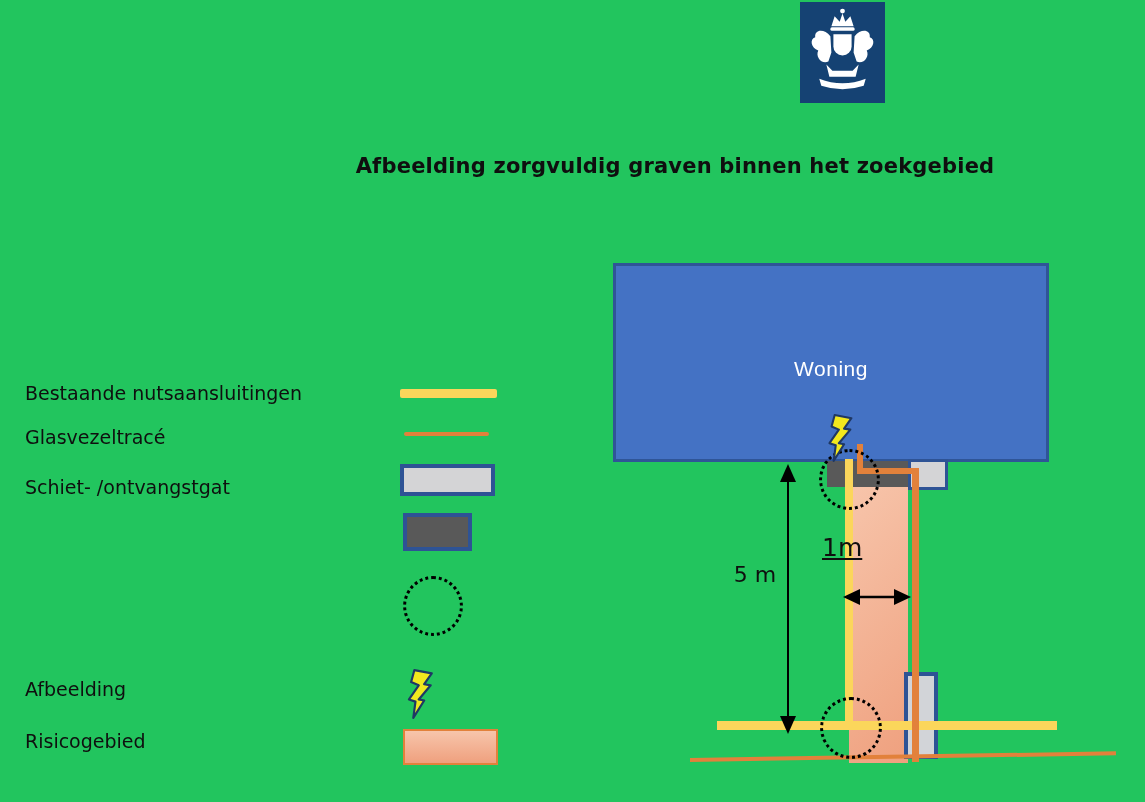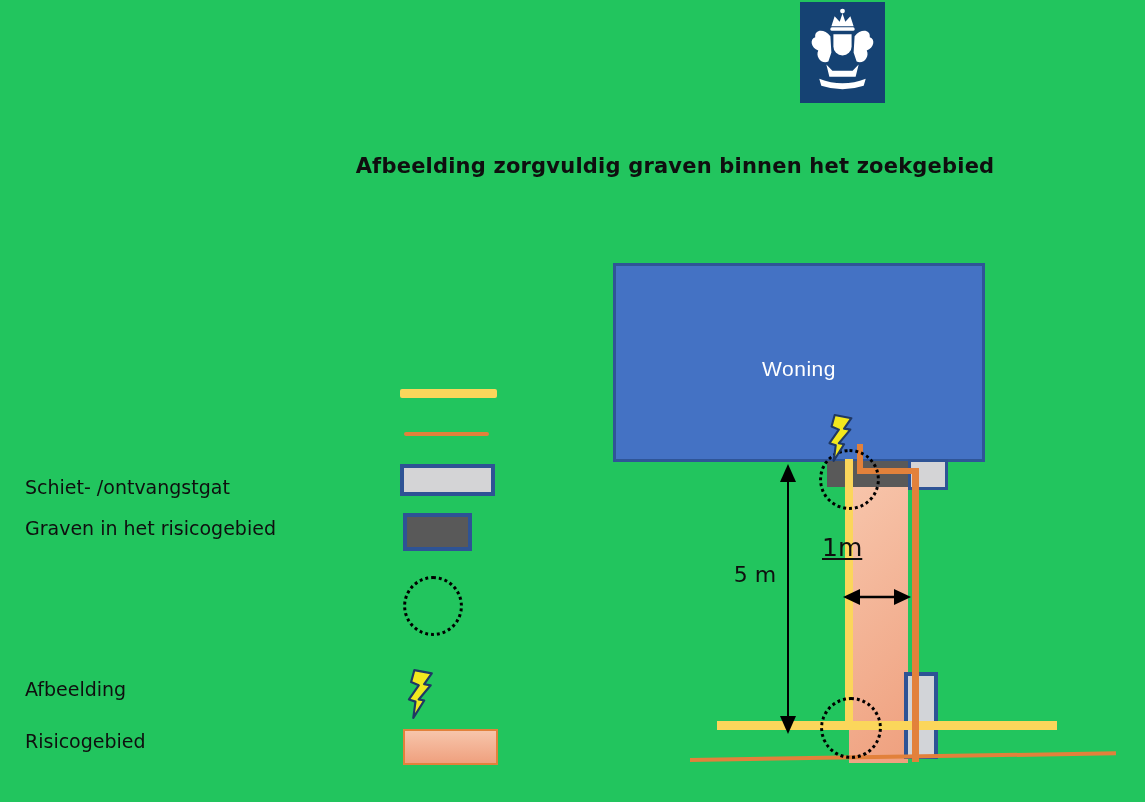--- a/index.html
+++ b/index.html
@@ -23,21 +23,21 @@
   #sw-yellow{left:400px;top:389px;width:97px;height:9px;background:var(--utility-yellow);border-radius:2px;}
   #sw-orange{left:404px;top:432px;width:85px;height:4px;background:var(--fiber-orange);border-radius:2px;}
   #sw-pit{left:400px;top:464px;width:95px;height:32px;background:var(--pit-gray);border:4px solid var(--rect-border-navy);}
   #sw-dig{left:403px;top:513px;width:69px;height:38px;background:var(--dig-darkgray);border:4px solid var(--rect-border-navy);}
   #sw-circle{left:403px;top:576px;width:60px;height:60px;border:3px dotted #000;border-radius:50%;}
   #sw-bolt{left:404px;top:669px;width:36px;height:50px;}
   #sw-risk{left:403px;top:729px;width:95px;height:36px;border:2px solid var(--fiber-orange);
            background:linear-gradient(to bottom,var(--risk-salmon-light),var(--risk-salmon-dark));}
 
   
-  #house{left:613px;top:263px;width:372px;height:199px;box-sizing:border-box;
+  #house{left:613px;top:263px;width:436px;height:199px;box-sizing:border-box;
          background:var(--house-fill);border:3px solid var(--house-border);
          display:flex;align-items:center;justify-content:center;}
   #house-label{color:#ffffff;font-family:"Liberation Sans",sans-serif;font-size:21px;
                letter-spacing:0.5px;padding-top:12px;}
   #risk-band{left:849px;top:486px;width:59px;height:277px;
              background:linear-gradient(135deg,var(--risk-salmon-light),var(--risk-salmon-dark));}
   #dig-rect{left:827px;top:461px;width:83px;height:26px;background:var(--dig-darkgray);}
   #pit-rect-top{left:908px;top:459px;width:40px;height:31px;box-sizing:border-box;
                 background:var(--pit-gray);border:3px solid var(--rect-border-navy);}
   #pit-rect-bottom{left:904px;top:672px;width:34px;height:87px;box-sizing:border-box;
@@ -74,28 +74,29 @@
         <path d="M30 34 C24 26 14 27 15 35 C9 37 11 46 18 48 C15 54 21 62 28 59 L31 50 Z"></path>
         <path d="M54 34 C60 26 70 27 69 35 C75 37 73 46 66 48 C69 54 63 62 56 59 L53 50 Z"></path>
         <path d="M26 62 l6 6 h20 l6 -6 -3 12 h-26 z"></path>
         <path d="M19 76 q23 9 46 0 l-2 7 q-21 7 -42 0 z"></path>
       </g>
     </svg>
   </div>
 
   <div class="abs" id="title">Afbeelding zorgvuldig graven binnen het zoekgebied</div>
 
+  <div class="abs legend-label" style="top:380px;">Bestaande nutsaansluitingen</div>
   <div class="abs swatch" id="sw-yellow"></div>
 
+  <div class="abs legend-label" style="top:424px;">Glasvezeltracé</div>
   <div class="abs swatch" id="sw-orange"></div>
 
   <div class="abs legend-label" style="top:474px;">Schiet- /ontvangstgat</div>
   <div class="abs swatch" id="sw-pit"></div>
 
-  <div class="abs legend-label" style="top:515px;">Graven in het risicogebied</div>
   <div class="abs swatch" id="sw-dig"></div>
 
   <div class="abs swatch" id="sw-circle"></div>
 
   <div class="abs legend-label" style="top:676px;">Afbeelding</div>
   <svg class="abs" id="sw-bolt" viewBox="0 0 30 46">
     <polygon points="8,1 24,4 17,14 23,15 12,28 17,29 7,45 9,30 3,28 12,15 5,12" fill="var(--bolt-yellow)" stroke="var(--bolt-outline)" stroke-width="2" stroke-linejoin="round"></polygon>
   </svg>
 
   <div class="abs legend-label" style="top:728px;">Risicogebied</div>

